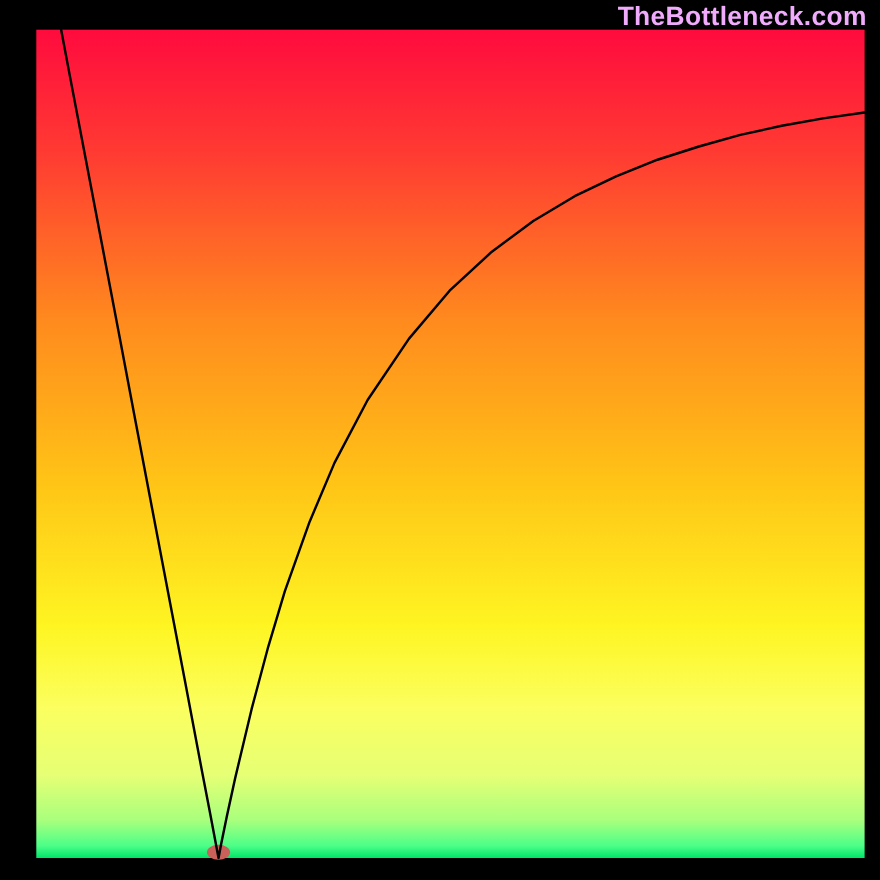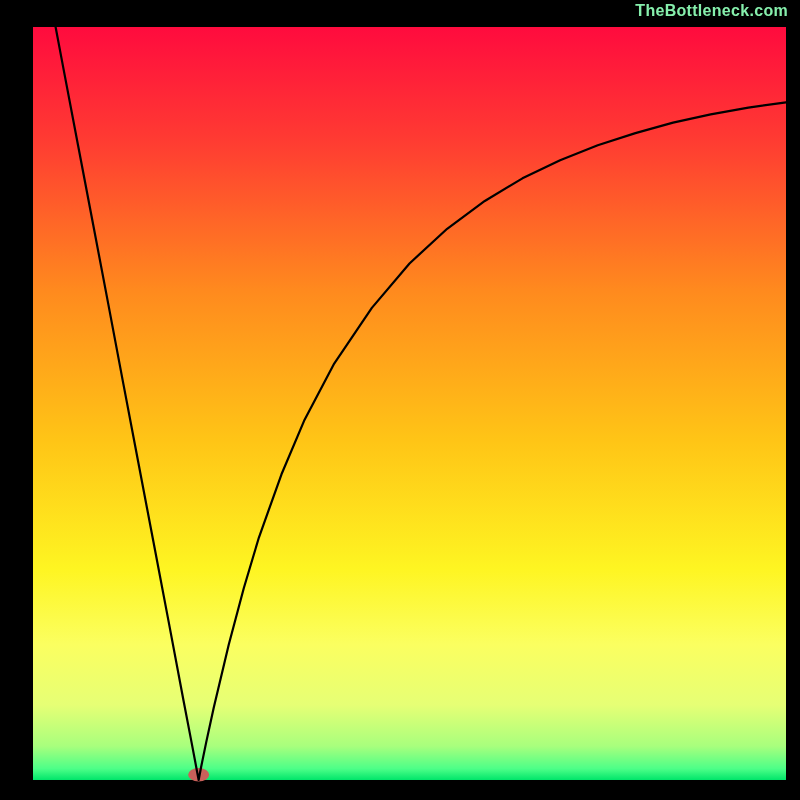--- a/index.html
+++ b/index.html
@@ -14,22 +14,22 @@
   .frame {
     position: relative;
     width: 800px;
     height: 800px;
     background: #000;
   }
   .watermark {
     position: absolute;
     top: 2px;
     right: 12px;
-    color: #86efac;
-    font-size: 16px;
+    color: #f0abfc;
+    font-size: 24px;
     font-weight: 600;
     letter-spacing: 0.3px;
     z-index: 10;
   }
   svg {
     position: absolute;
     top: 0;
     left: 0;
   }
 </style>

